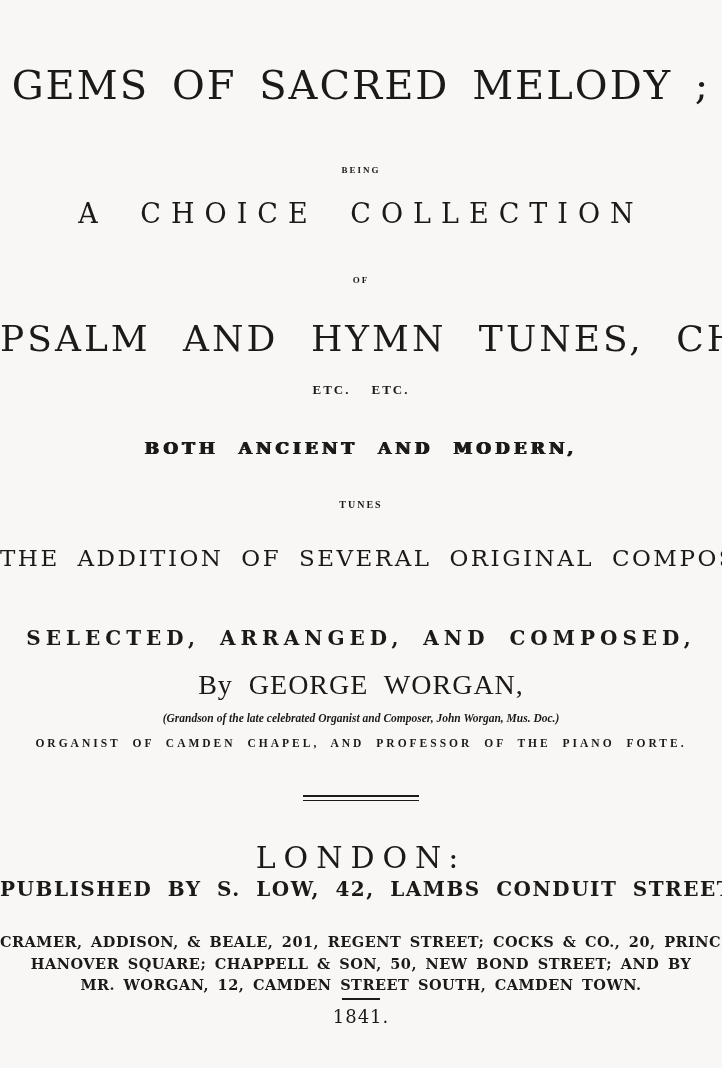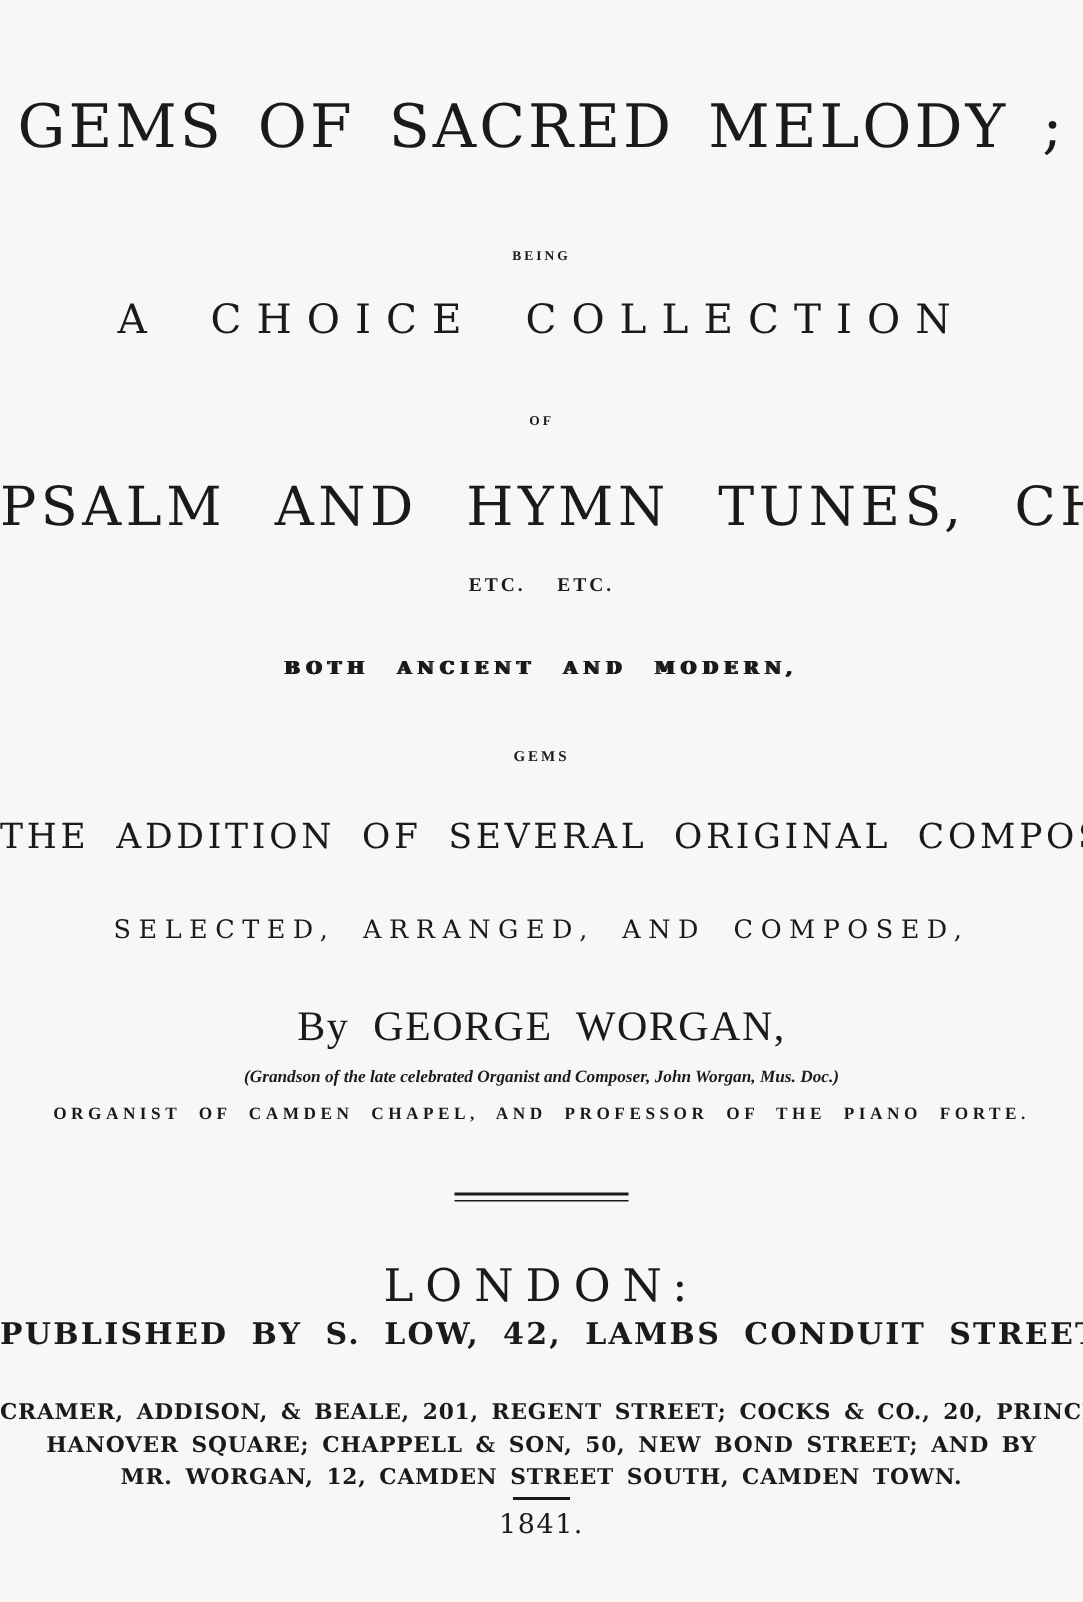--- a/index.html
+++ b/index.html
@@ -59,38 +59,39 @@
   .etc-line {
     top: 382px;
     font-weight: bold;
     font-size: 13px;
     letter-spacing: 2px;
   }
   .both-line {
     top: 438px;
     font-family: "DejaVu Serif", "Liberation Serif", serif;
     font-weight: bold;
-    font-size: 12px;
+    font-size: 17px;
     letter-spacing: 4px;
     word-spacing: 10px;
     text-shadow: 0.7px 0 0 #1b1a18, -0.7px 0 0 #1b1a18;
   }
   .addition-line {
     top: 545px;
     font-family: "DejaVu Serif", "Liberation Serif", serif;
     font-size: 23px;
     letter-spacing: 2.5px;
     word-spacing: 8px;
   }
   .selected-line {
-    top: 610px;
-    font-family: "DejaVu Serif", "Liberation Serif", serif;
-    font-size: 17px;
+    top: 626px;
+    font-family: "DejaVu Serif", "Liberation Serif", serif;
+    font-size: 20px;
     letter-spacing: 5px;
     word-spacing: 8px;
+    font-weight: bold;
   }
   .by-line {
     top: 669px;
     font-family: Liberation Serif, serif;
     font-size: 28px;
     letter-spacing: 1px;
     word-spacing: 8px;
   }
   .grandson-note {
     top: 712px;
@@ -172,21 +173,21 @@
   <div class="line collection">A CHOICE COLLECTION</div>
 
   <div class="line tiny-word of-word">OF</div>
 
   <div class="line psalm-title">PSALM AND HYMN TUNES, CHANTS,</div>
 
   <div class="line etc-line">ETC.    ETC.</div>
 
   <div class="line both-line">BOTH ANCIENT AND MODERN,</div>
 
-  <div class="line tiny-word with-word">GEMS</div>
+  <div class="line tiny-word with-word">TUNES</div>
 
   <div class="line addition-line">THE ADDITION OF SEVERAL ORIGINAL COMPOSITIONS,</div>
 
   <div class="line selected-line">SELECTED, ARRANGED, AND COMPOSED,</div>
 
   <div class="line by-line">By GEORGE WORGAN,</div>
 
   <div class="line grandson-note">(Grandson of the late celebrated Organist and Composer, John Worgan, Mus. Doc.)</div>
 
   <div class="line organist-line">ORGANIST OF CAMDEN CHAPEL, AND PROFESSOR OF THE PIANO FORTE.</div>

